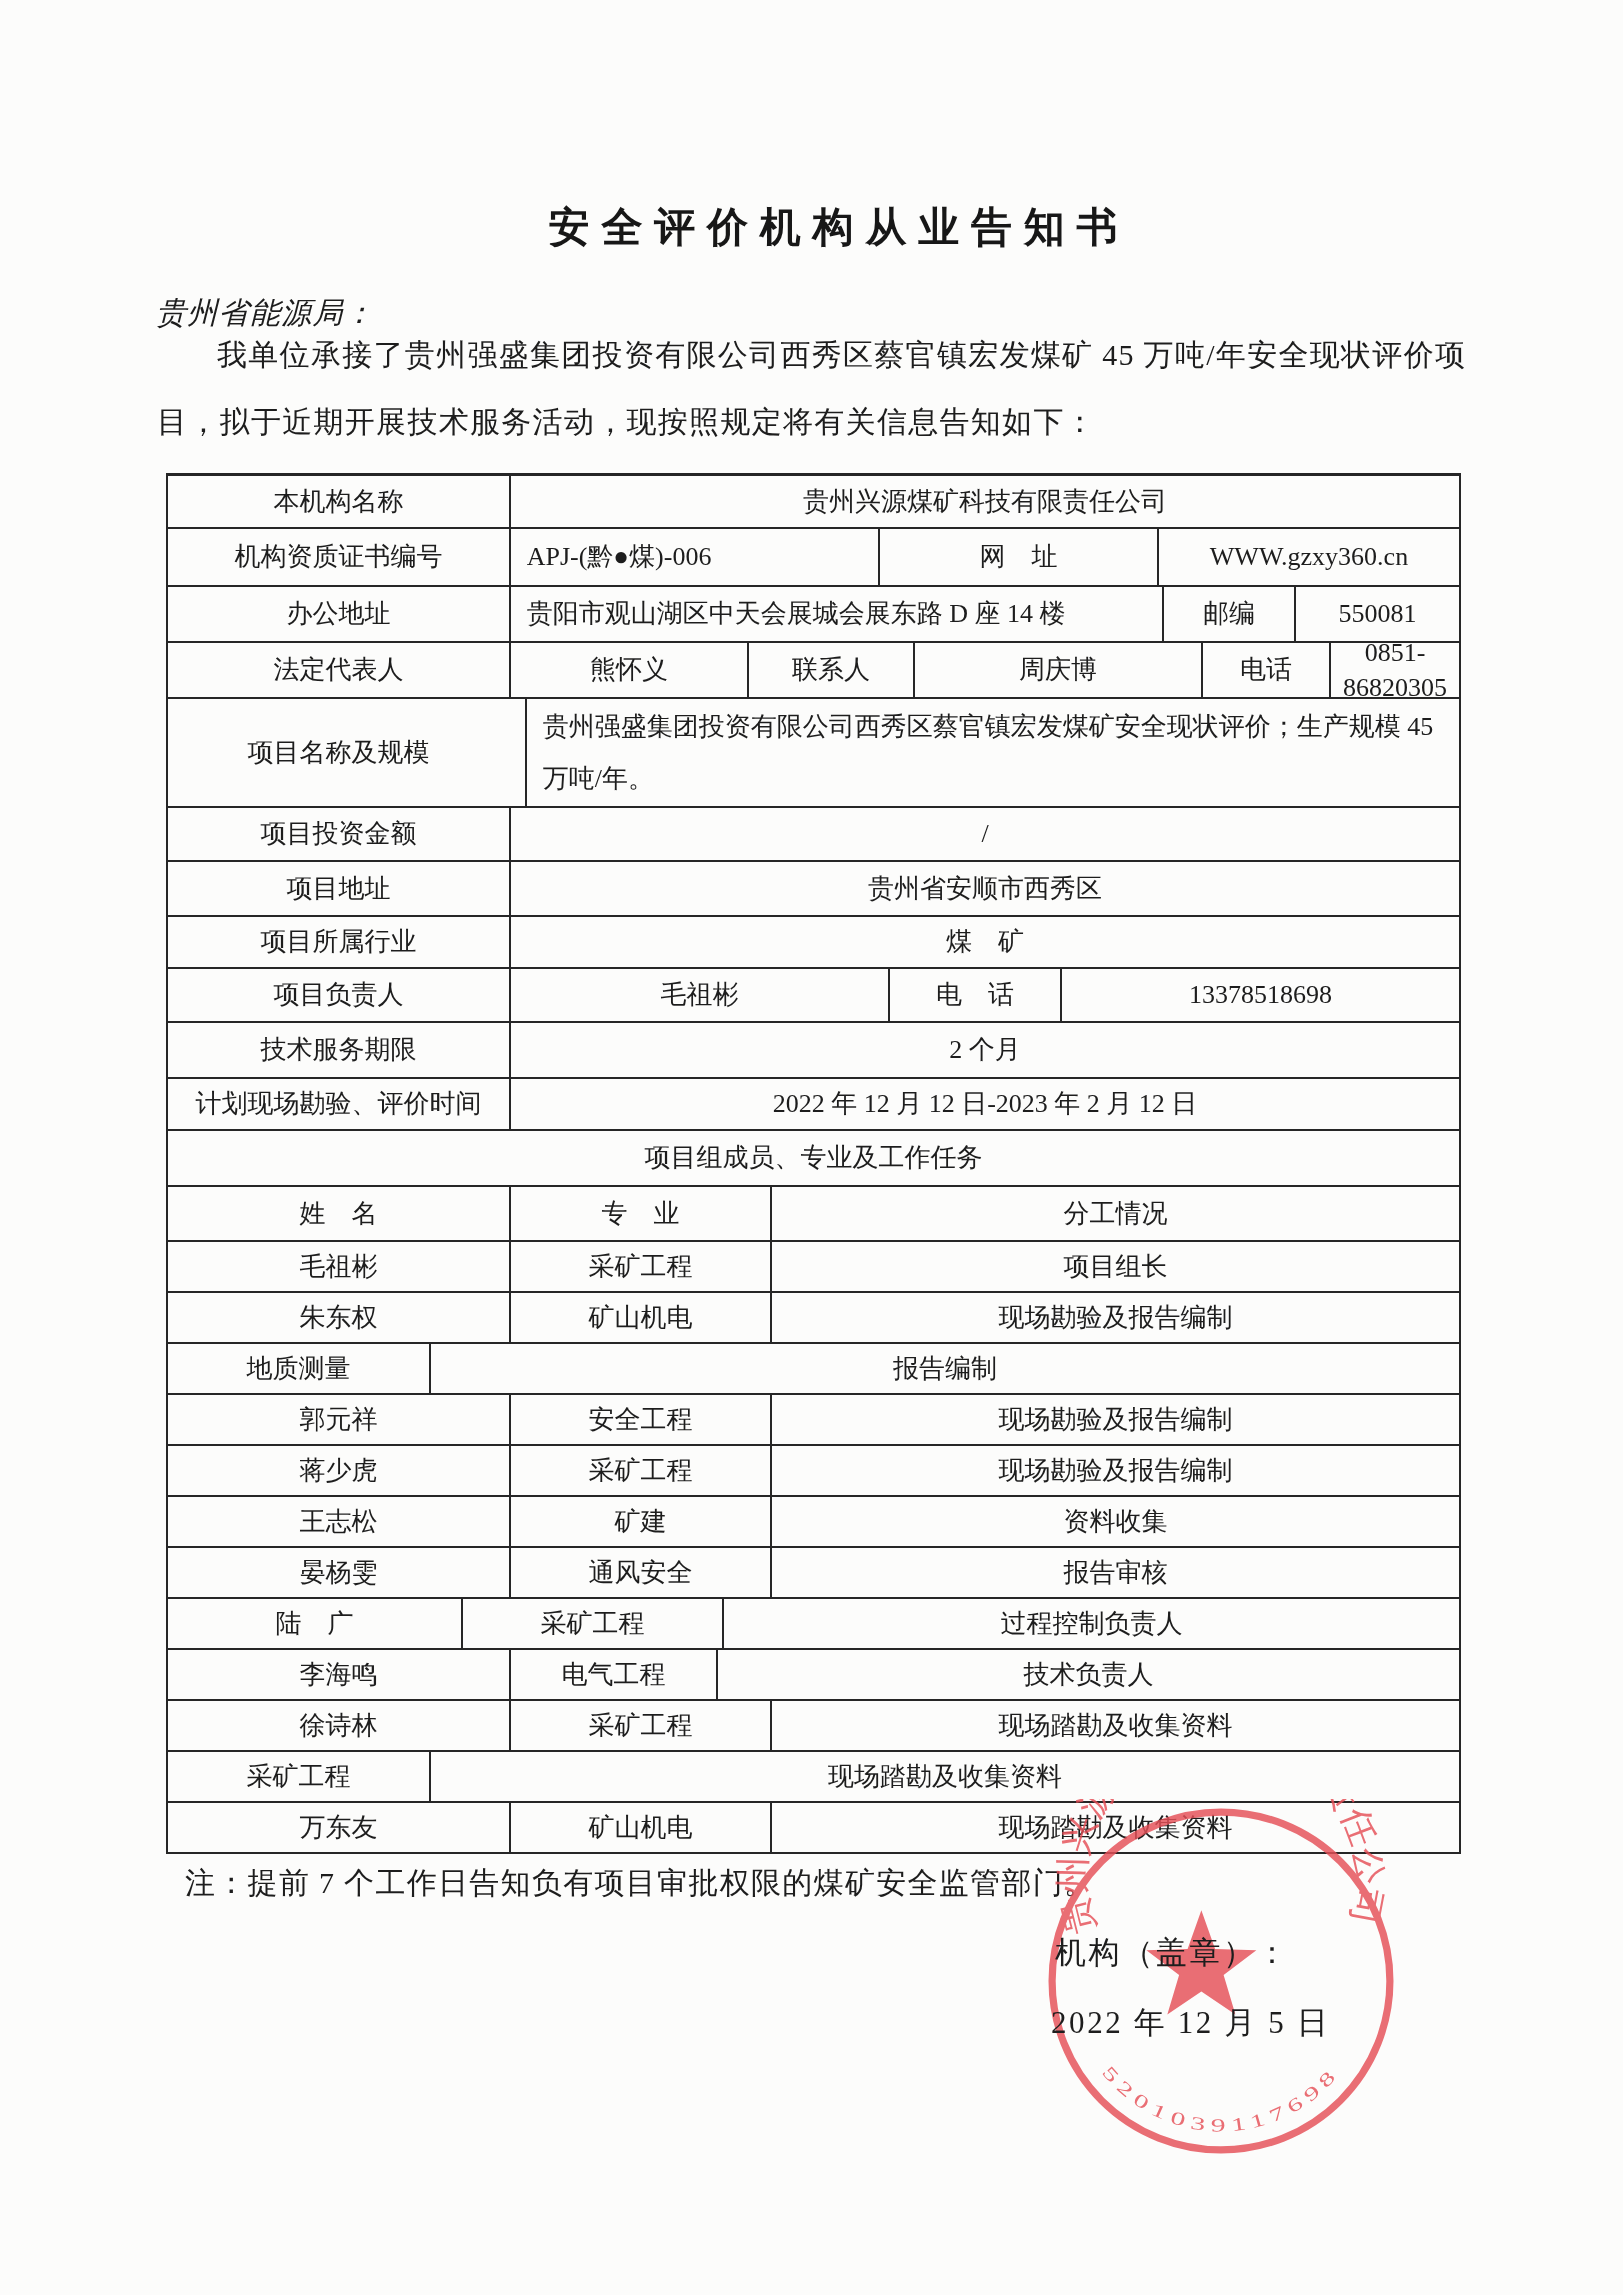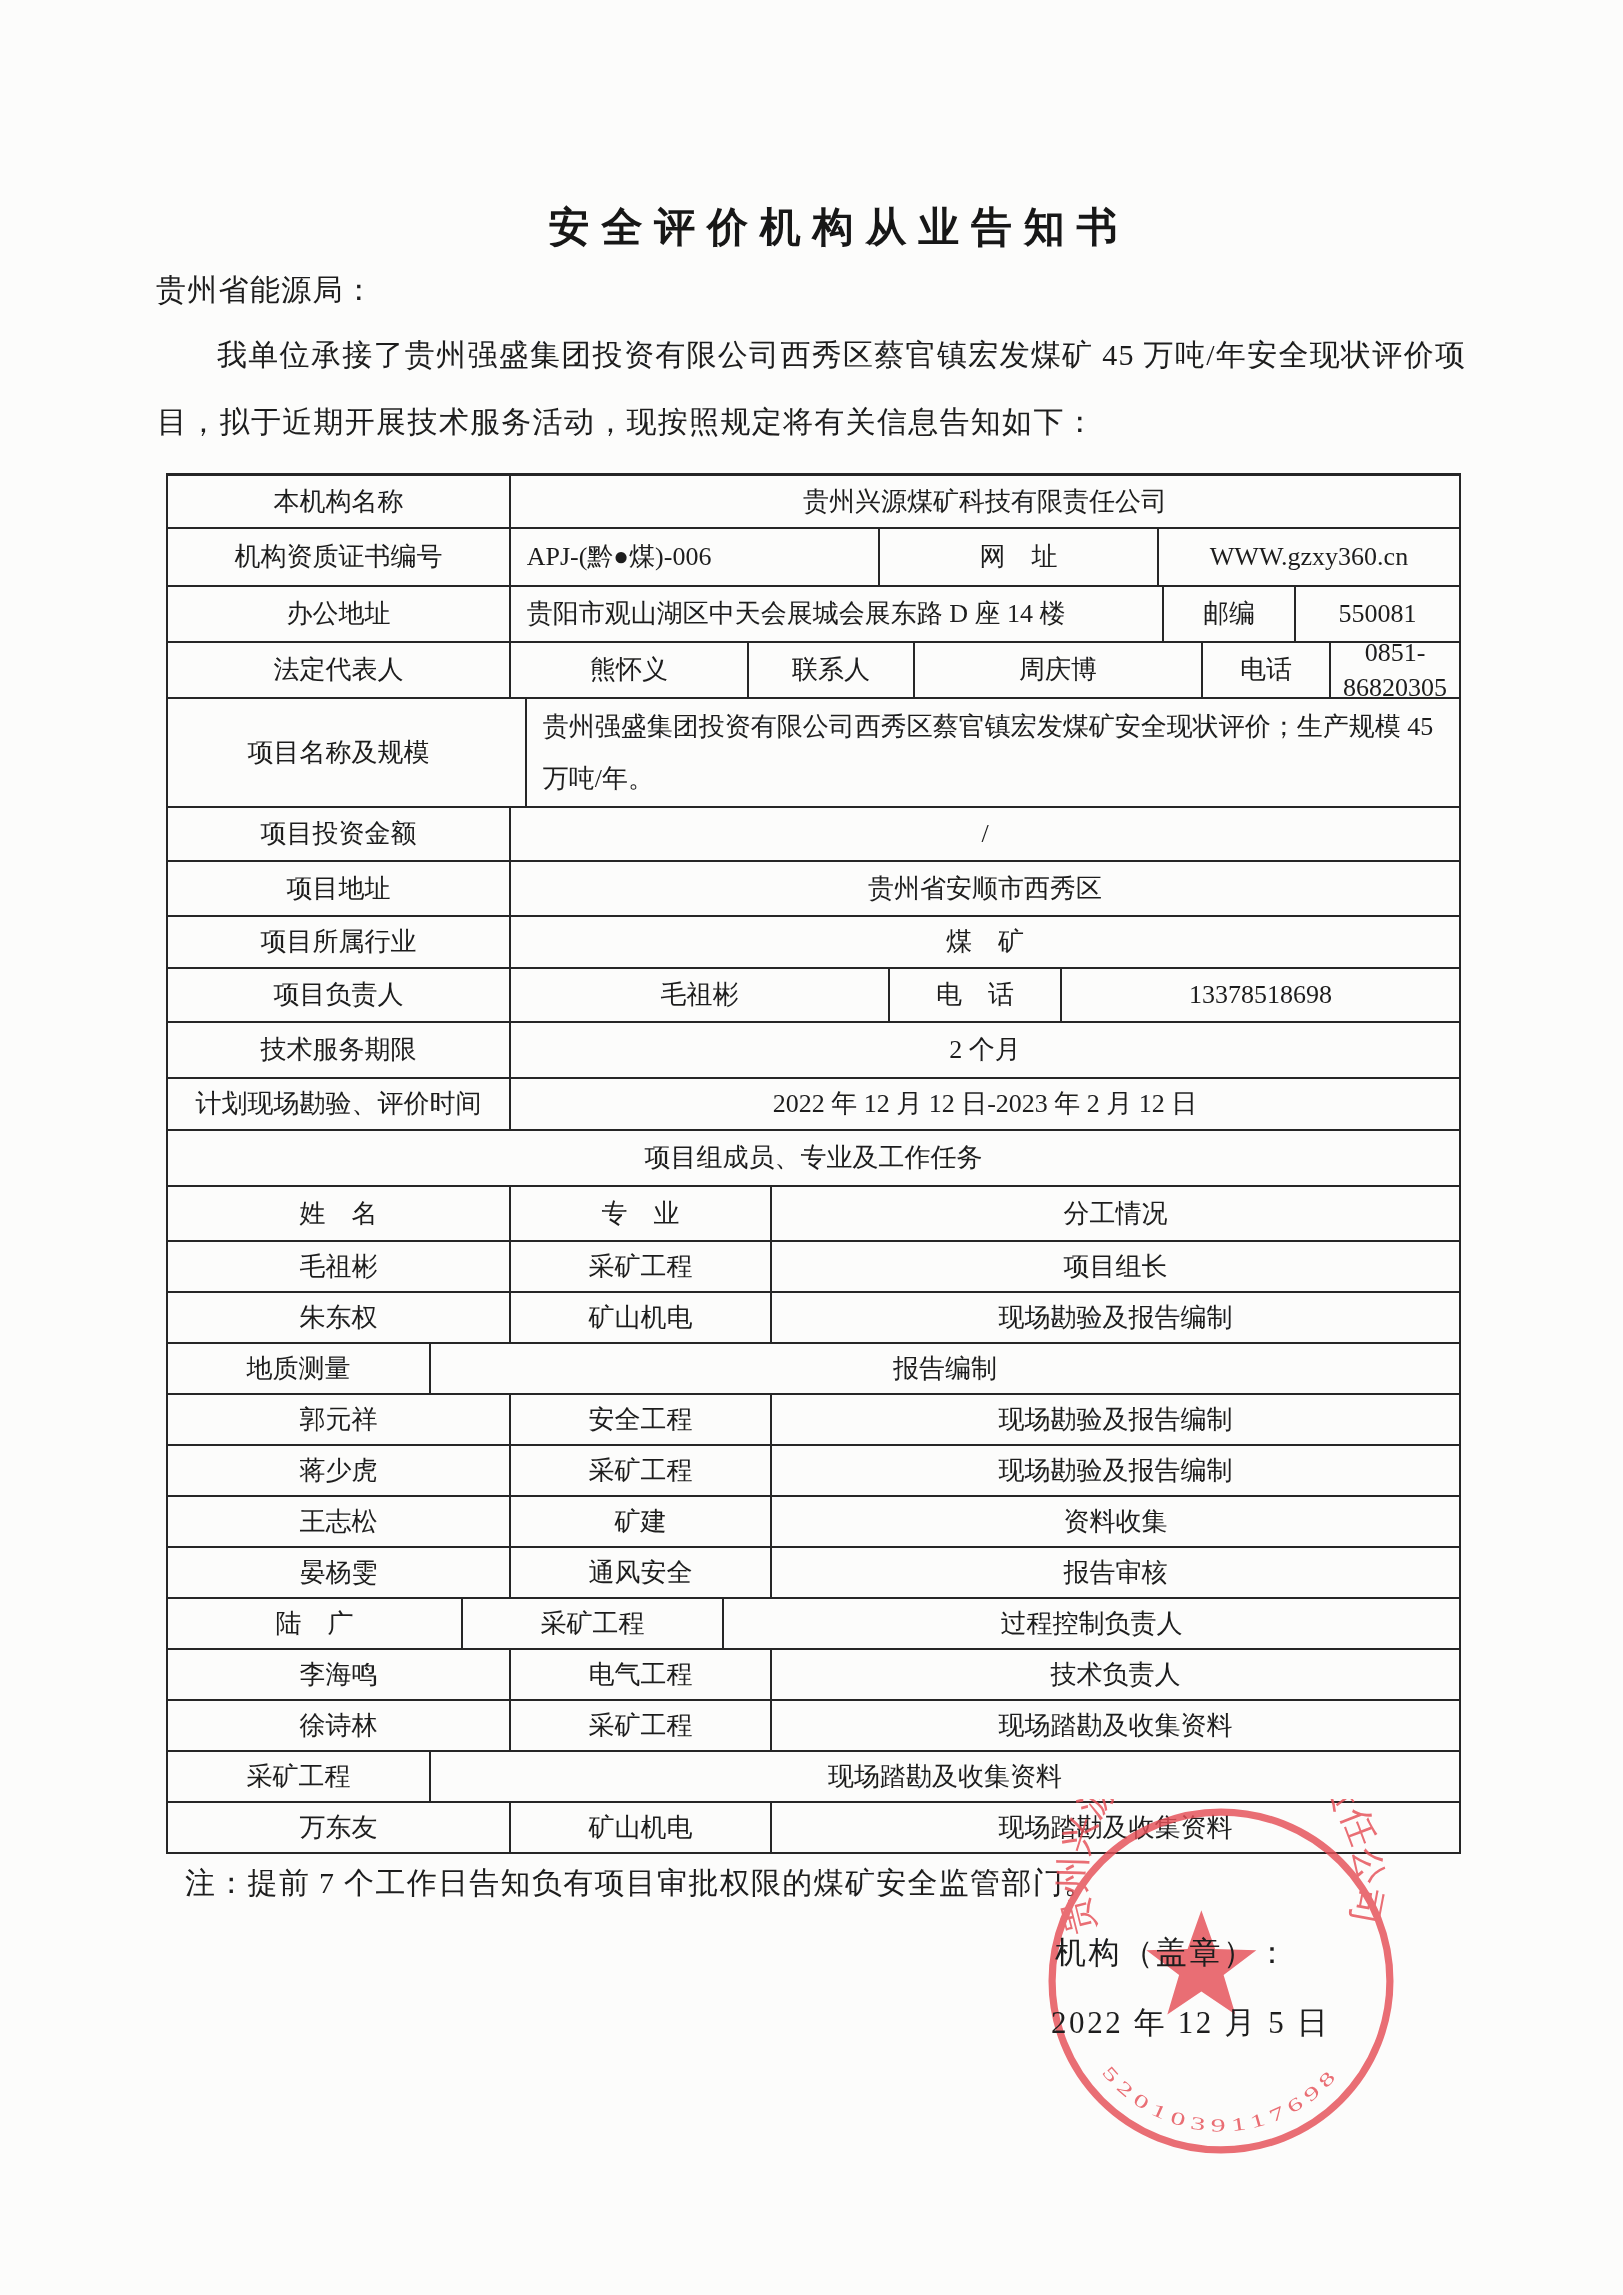--- a/index.html
+++ b/index.html
@@ -11,22 +11,22 @@
     background: #fcfcfb;
     overflow: hidden;
   }
   .page-title {
     position: absolute; top: 200px; left: 0; width: 100%;
     text-align: center; transform: translateX(27.5px);
     font-size: 41px; font-weight: 700; letter-spacing: 11.8px;
     color: #171717;
   }
   .salutation {
-    position: absolute; top: 270px; left: 156px;
-    font-size: 30px; letter-spacing: 1.3px;
+    position: absolute; top: 293px; left: 156px;
+    font-size: 30px; letter-spacing: 1.3px; font-style: italic;
   }
   .intro-line1 {
     position: absolute; top: 335px; left: 217px;
     font-size: 30px; letter-spacing: 1.3px; white-space: nowrap;
   }
   .intro-line2 {
     position: absolute; top: 402px; left: 157px;
     font-size: 30px; letter-spacing: 1.3px; white-space: nowrap;
   }
   .info-table {
@@ -184,21 +184,21 @@
     <div class="c" style="width:261px">通风安全</div>
     <div class="c grow">报告审核</div>
   </div>
   <div class="row" style="height:51px">
     <div class="c" style="width:293px">陆　广</div>
     <div class="c" style="width:261px">采矿工程</div>
     <div class="c grow">过程控制负责人</div>
   </div>
   <div class="row" style="height:51px">
     <div class="c" style="width:341px">李海鸣</div>
-    <div class="c" style="width:261px">电气工程</div>
+    <div class="c" style="width:207px">电气工程</div>
     <div class="c grow">技术负责人</div>
   </div>
   <div class="row" style="height:51px">
     <div class="c" style="width:341px">徐诗林</div>
     <div class="c" style="width:261px">采矿工程</div>
     <div class="c grow">现场踏勘及收集资料</div>
   </div>
   <div class="row" style="height:51px">
     <div class="c" style="width:261px">采矿工程</div>
     <div class="c grow">现场踏勘及收集资料</div>

